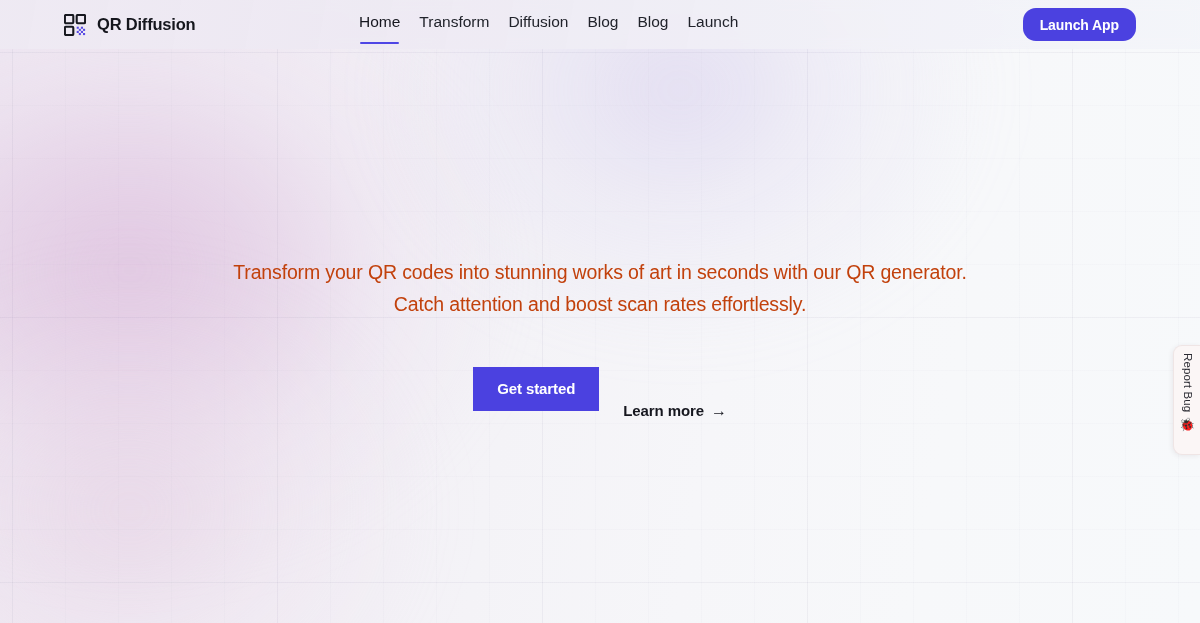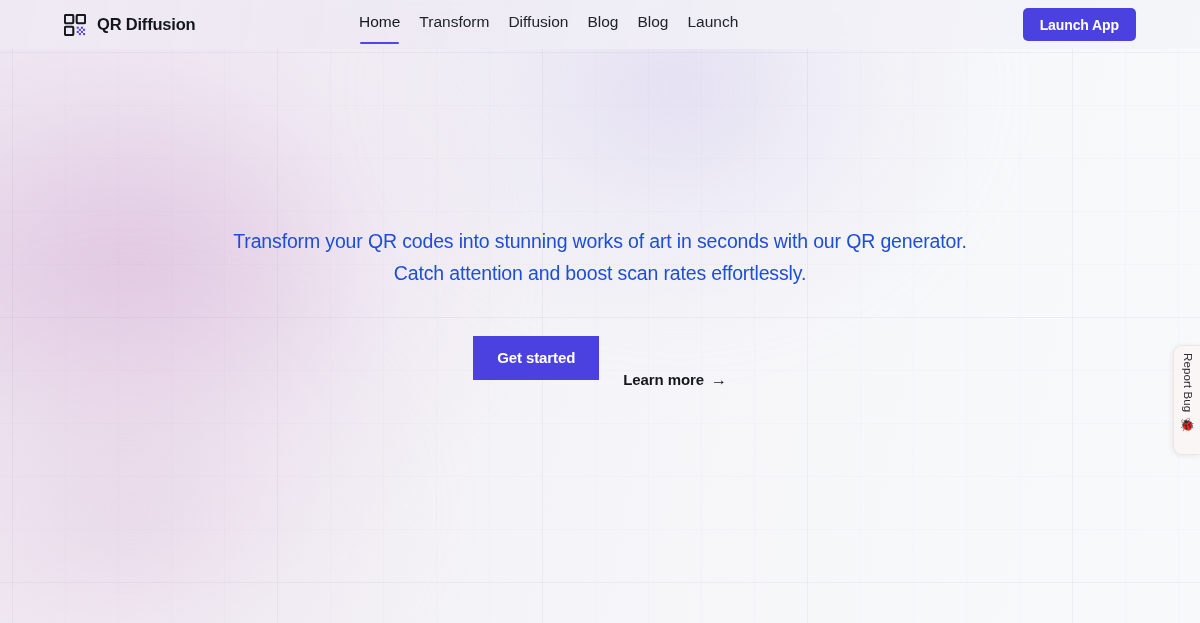--- a/index.html
+++ b/index.html
@@ -191,21 +191,21 @@
     height: 33px;
     padding: 0 17px;
     display: flex;
     align-items: center;
     justify-content: center;
     background: #4b41e0;
     color: #ffffff;
     font-size: 14px;
     font-weight: bold;
     border: none;
-    border-radius: 5px;
+    border-radius: 13px;
     cursor: pointer;
     letter-spacing: -0.1px;
     white-space: nowrap;
   }
 
   
   .hero {
     position: absolute;
     top: 49px; left: 0;
     width: 1200px;
@@ -229,23 +229,24 @@
 
   .headline .accent {
     background: linear-gradient(95deg, #4b41e0 0%, #5b4ce6 36%, #8a7ae8 72%, #b2a6ec 100%);
     -webkit-background-clip: text;
     background-clip: text;
     -webkit-text-fill-color: transparent;
     color: #6f61e6;
   }
 
   .subheadline {
+    margin-top: 31px;
     font-size: 19.5px;
     line-height: 1.65;
-    color: #1d4ed8;
+    color: #c2410c;
     max-width: 780px;
     letter-spacing: -0.15px;
   }
 
   .cta-row {
     margin-top: 38px;
     display: flex;
     align-items: center;
     gap: 24px;
   }

